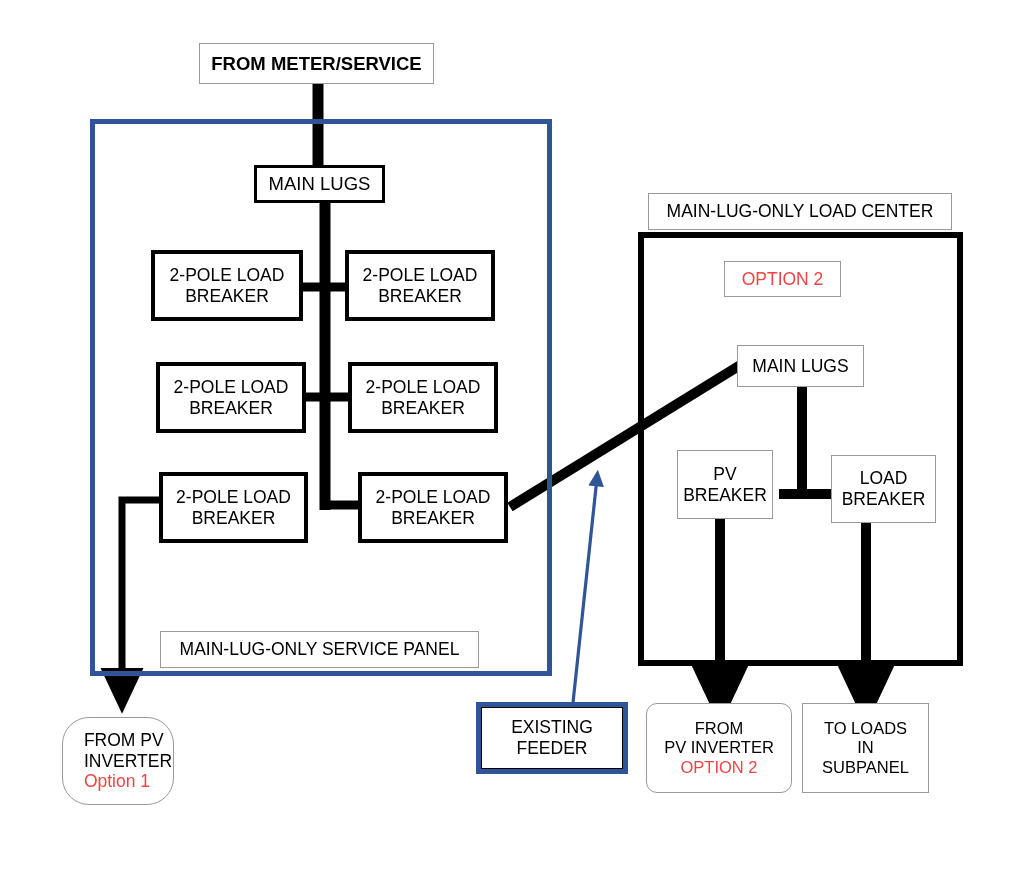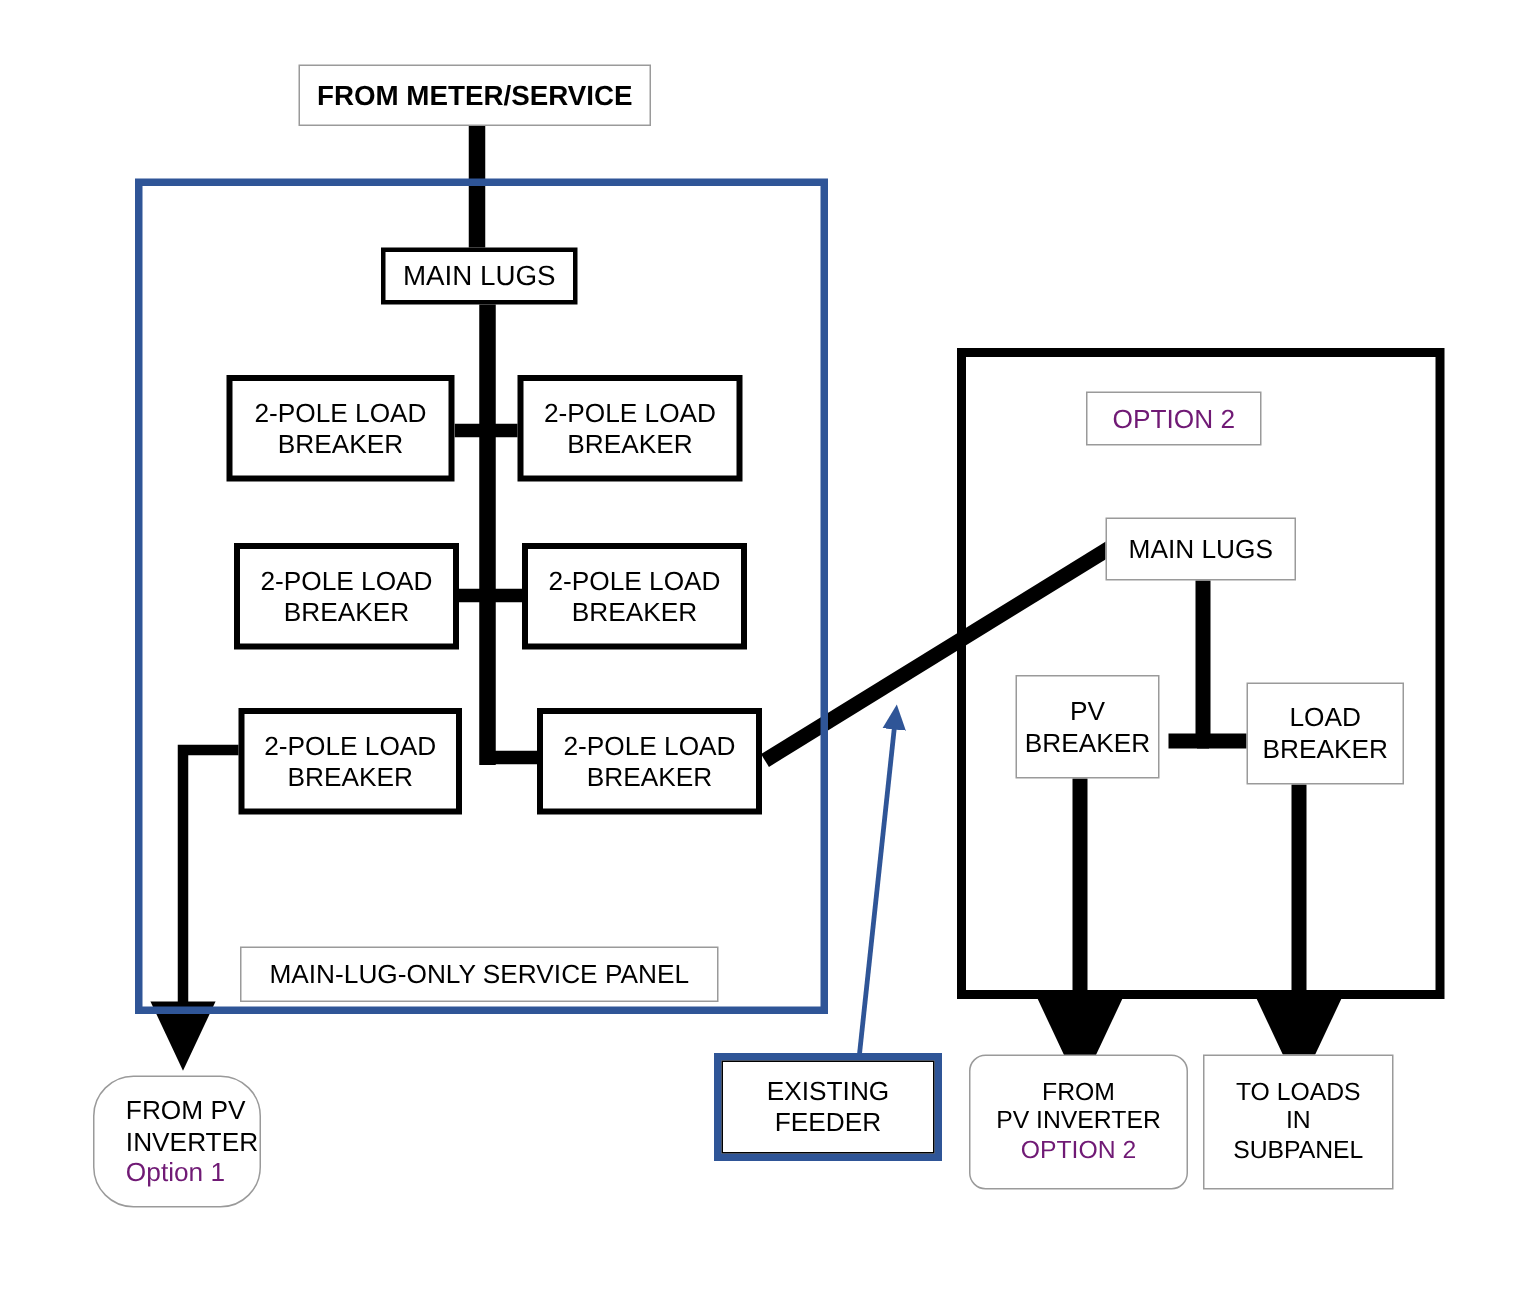--- a/index.html
+++ b/index.html
@@ -53,21 +53,21 @@
     z-index: 1;
   }
   .panel-black {
     position: absolute;
     box-sizing: border-box;
     border: 6px solid #000000;
     background: transparent;
     z-index: 1;
   }
   .lbl-line { display: block; }
-  .red { color: #701a75; }
+  .red { color: #ef4444; }
   .fs18 { font-size: 18.5px; }
   .fs17 { font-size: 17.5px; }
   .fs16 { font-size: 16.5px; }
 </style>
 </head>
 <body>
 
 <div id="diagram">
 
   <div class="panel-blue" style="left:90px; top:119px; width:462px; height:557px;"></div>
@@ -161,20 +161,23 @@
   </div>
 
   <div class="node thin fs17" style="left:62px; top:717px; width:112px; height:88px; justify-content:center; padding-left:20px; text-align:left;border-radius:27px;">
     <div>
       <span class="lbl-line">FROM PV</span>
       <span class="lbl-line">INVERTER</span>
       <span class="lbl-line red">Option 1</span>
     </div>
   </div>
 
+  <div class="node thin fs17" style="left:648px; top:193px; width:304px; height:37px;">
+    <span>MAIN-LUG-ONLY LOAD CENTER</span>
+  </div>
 
   <div class="node thin fs17" style="left:724px; top:261px; width:117px; height:36px;">
     <span class="red">OPTION 2</span>
   </div>
 
   <div class="node thin fs17" style="left:737px; top:345px; width:127px; height:42px;">
     <span>MAIN LUGS</span>
   </div>
 
   <div class="node thin fs17" style="left:677px; top:450px; width:96px; height:69px;">

